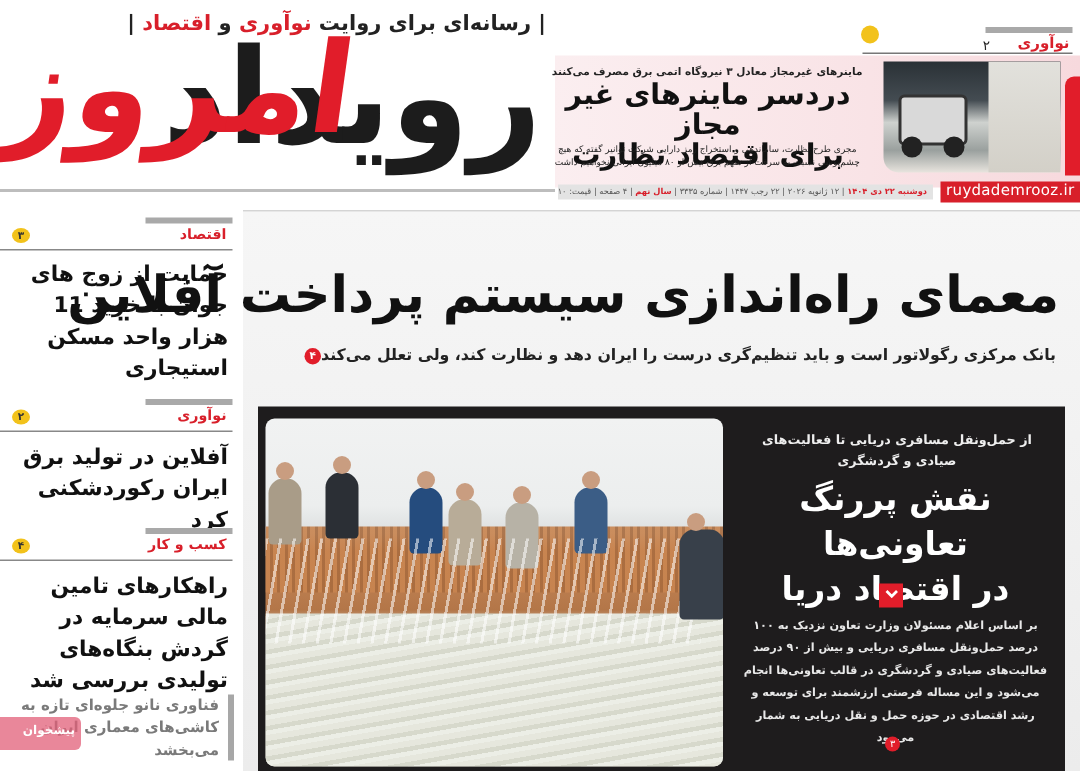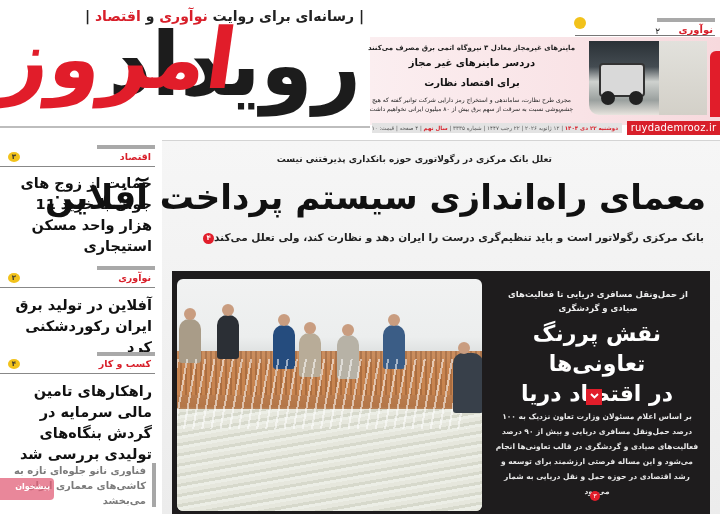--- a/index.html
+++ b/index.html
@@ -24,21 +24,21 @@
   .yellow-dot { position: absolute; left: 574px; top: 17px; width: 12px; height: 12px; border-radius: 50%; background: #f2c21b; }
 
   .promo { position: absolute; left: 370px; top: 37px; width: 350px; height: 88px; background: linear-gradient(90deg, #fbeef0 0%, #f9e3e6 60%, #f7d9dd 100%); }
   .promo-photo { position: absolute; left: 219px; top: 4px; width: 118px; height: 74px; border-radius: 0 0 0 10px; background: linear-gradient(180deg, #2a3136 0%, #444c52 35%, #cfd2cf 55%, #9aa09e 80%, #e8e4de 100%); overflow: hidden; }
   .promo-photo .loader { position: absolute; left: 10px; top: 22px; width: 46px; height: 34px; background: #d9d9d9; border: 2px solid #333; border-radius: 4px; }
   .promo-photo .wheel1, .promo-photo .wheel2 { position: absolute; top: 50px; width: 14px; height: 14px; border-radius: 50%; background: #222; }
   .promo-photo .wheel1 { left: 12px; } .promo-photo .wheel2 { left: 40px; }
   .promo-photo .wall { position: absolute; right: 0; top: 0; width: 48px; height: 74px; background: linear-gradient(180deg, #e2e1dc, #d3d0c8); }
   .promo-red { position: absolute; right: 0; top: 14px; width: 10px; height: 66px; background: #e11d2a; border-radius: 6px 0 0 0; }
   .promo-kicker { position: absolute; right: 145px; top: 7px; font-size: 7px; font-weight: bold; color: #222; white-space: nowrap; }
-  .promo-title { position: absolute; right: 148px; top: 16px; width: 200px; text-align: center; font-size: 10px; font-weight: bold; line-height: 20px; color: #111; }
+  .promo-title { position: absolute; right: 148px; top: 16px; width: 200px; text-align: center; font-size: 19px; font-weight: bold; line-height: 20px; color: #111; }
   .promo-body { position: absolute; right: 146px; top: 58px; width: 205px; text-align: center; font-size: 6px; line-height: 9px; color: #222; }
 
   .dateline { position: absolute; left: 372px; top: 123px; width: 250px; height: 10px; background: #e3e3e3; font-size: 5.5px; line-height: 10px; color: #555; padding-right: 4px; white-space: nowrap; overflow: hidden; }
   .dateline .red { color: #d81f2a; font-weight: bold; }
   .url-box { position: absolute; left: 627px; top: 121px; width: 93px; height: 14px; background: #d81f2a; color: #fff; font-family: "DejaVu Sans", sans-serif; font-size: 10px; line-height: 14px; text-align: center; direction: ltr; letter-spacing: 0.2px; }
 
   
   .col-left { position: absolute; left: 0; top: 145px; width: 160px; height: 369px; }
   .section-head { position: absolute; left: 0; width: 155px; height: 22px; }
   .section-head .bar { position: absolute; right: 0; top: 0; width: 58px; height: 4px; background: #a9a9a9; }
@@ -149,21 +149,20 @@
   <div class="teaser" style="top:318px">
     <div class="vbar"></div>
     <div class="txt">فناوری نانو جلوه‌ای تازه به کاشی‌های معماری ایران می‌بخشد</div>
   </div>
 </div>
 <div class="watermark">
     <span>پیشخوان</span>
   </div>
 
 <div class="main">
-  <div class="main-kicker">تعلل بانک مرکزی در رگولاتوری حوزه بانکداری پذیرفتنی نیست</div>
   <div class="main-headline">معمای راه‌اندازی سیستم پرداخت آفلاین</div>
   <div class="main-deck"><span>بانک مرکزی رگولاتور است و باید تنظیم‌گری درست را ایران دهد و نظارت کند، ولی تعلل می‌کند</span><span class="red-badge">۴</span></div>
 
   <div class="feature">
     <div class="photo">
       <div class="boat"></div>
       <div class="fisher f1"></div>
       <div class="fisher f2"></div>
       <div class="fisher f3"></div>
       <div class="fisher f4"></div>

